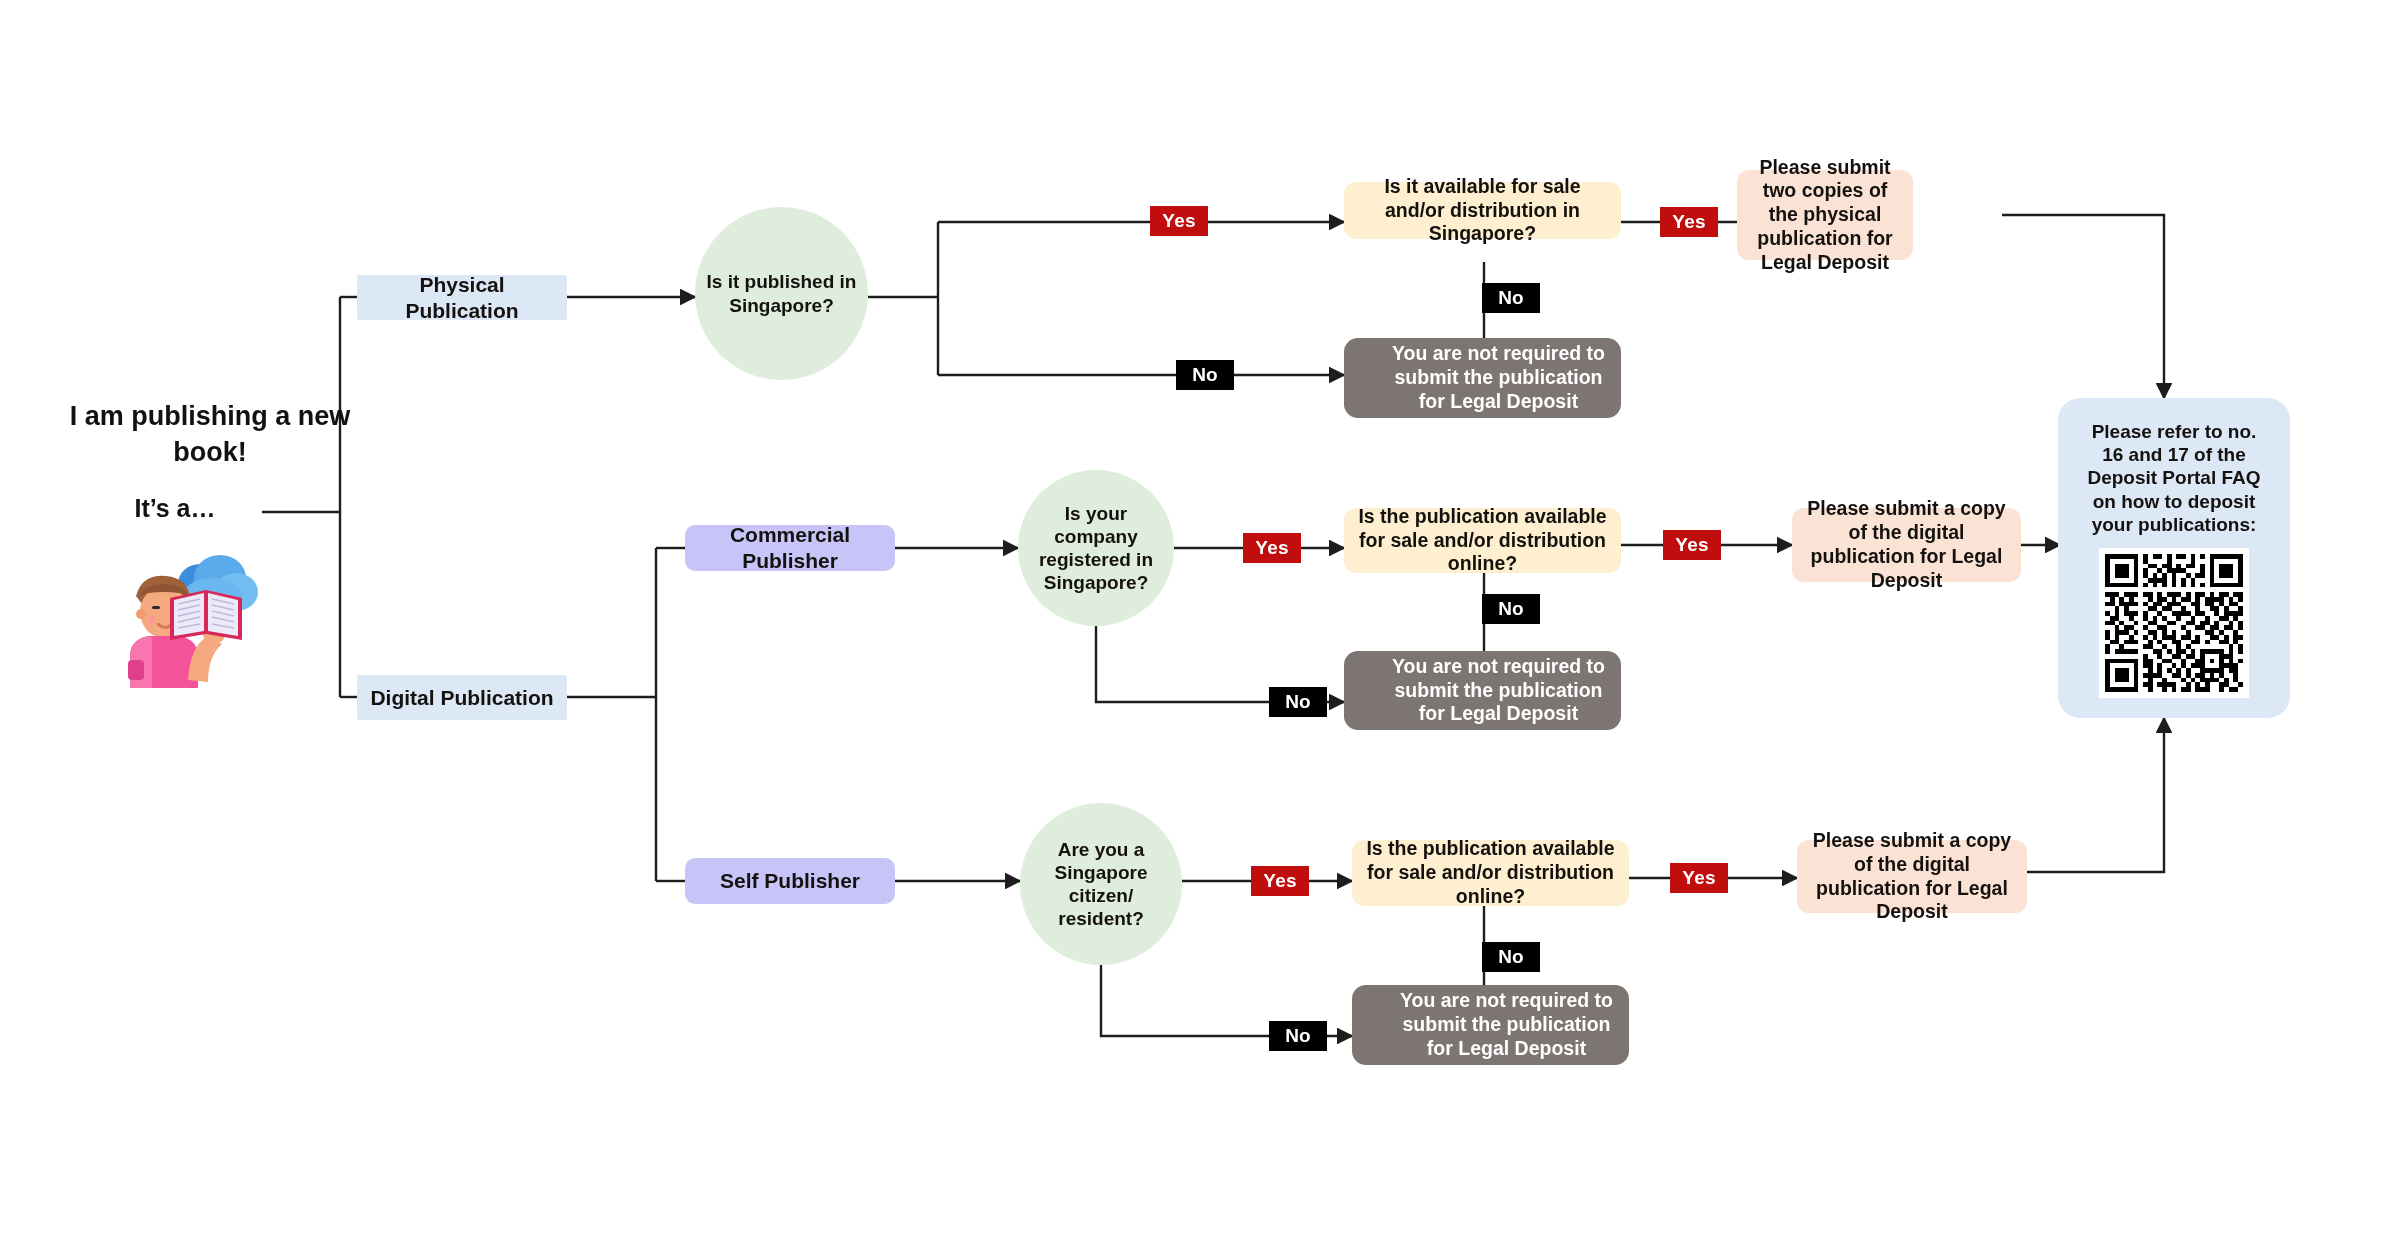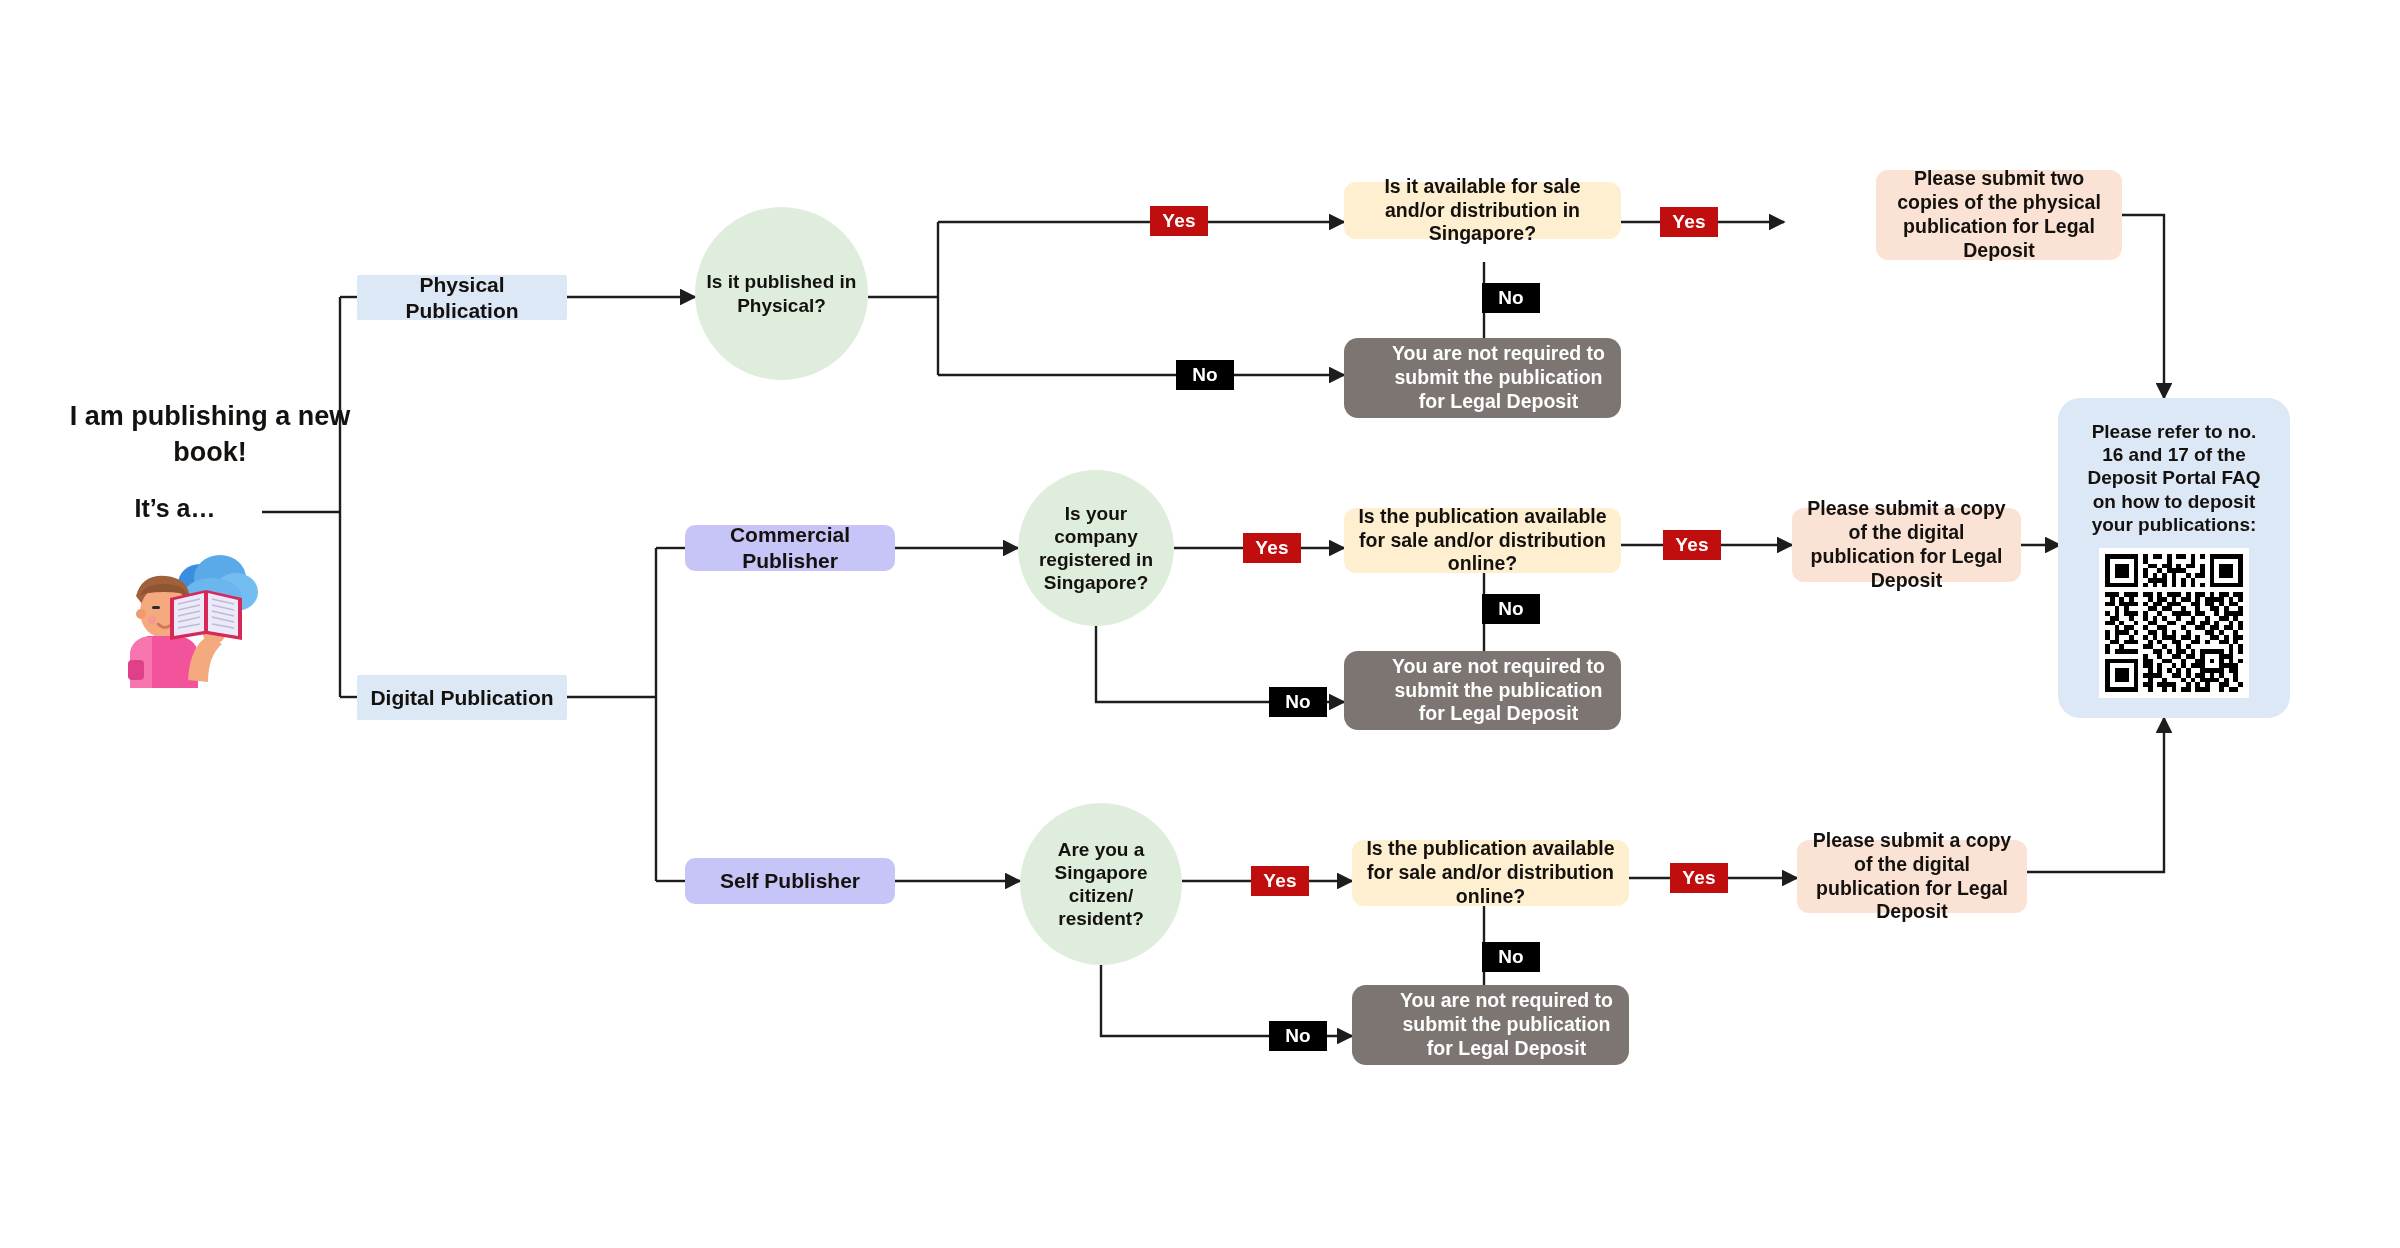--- a/index.html
+++ b/index.html
@@ -236,33 +236,33 @@
   </div>
 
   <div class="node pill-blue" style="left:357px; top:275px; width:210px; height:45px;">Physical Publication</div>
 
   <div class="node pill-blue" style="left:357px; top:675px; width:210px; height:45px;">Digital Publication</div>
 
   <div class="node pill-purple" style="left:685px; top:525px; width:210px; height:46px;">Commercial Publisher</div>
 
   <div class="node pill-purple" style="left:685px; top:858px; width:210px; height:46px;">Self Publisher</div>
 
-  <div class="node circle-green" style="left:695px; top:207px; width:173px; height:173px;">Is it published in Physical?</div>
+  <div class="node circle-green" style="left:695px; top:207px; width:173px; height:173px;">Is it published in Singapore?</div>
 
   <div class="node circle-green" style="left:1018px; top:470px; width:156px; height:156px;">Is your company registered in Singapore?</div>
 
   <div class="node circle-green" style="left:1020px; top:803px; width:162px; height:162px;">Are you a Singapore citizen/ resident?</div>
 
   <div class="node box-yellow" style="left:1344px; top:182px; width:277px; height:57px;">Is it available for sale and/or distribution in Singapore?</div>
 
   <div class="node box-yellow" style="left:1344px; top:508px; width:277px; height:65px;">Is the publication available for sale and/or distribution online?</div>
 
   <div class="node box-yellow" style="left:1352px; top:840px; width:277px; height:66px;">Is the publication available for sale and/or distribution online?</div>
 
-  <div class="node box-peach" style="left:1876px; top:170px; width:246px; height:90px;">Please submit two copies of the physical publication for Legal Deposit</div>
+  <div class="node box-peach" style="left:1737px; top:170px; width:176px; height:90px;">Please submit two copies of the physical publication for Legal Deposit</div>
 
   <div class="node box-peach" style="left:1792px; top:508px; width:229px; height:74px;">Please submit a copy of the digital publication for Legal Deposit</div>
 
   <div class="node box-peach" style="left:1797px; top:840px; width:230px; height:73px;">Please submit a copy of the digital publication for Legal Deposit</div>
 
   <div class="node box-gray" style="left:1344px; top:338px; width:277px; height:80px;">You are not required to submit the publication for Legal Deposit</div>
 
   <div class="node box-gray" style="left:1344px; top:651px; width:277px; height:79px;">You are not required to submit the publication for Legal Deposit</div>
 
   <div class="node box-gray" style="left:1352px; top:985px; width:277px; height:80px;">You are not required to submit the publication for Legal Deposit</div>

